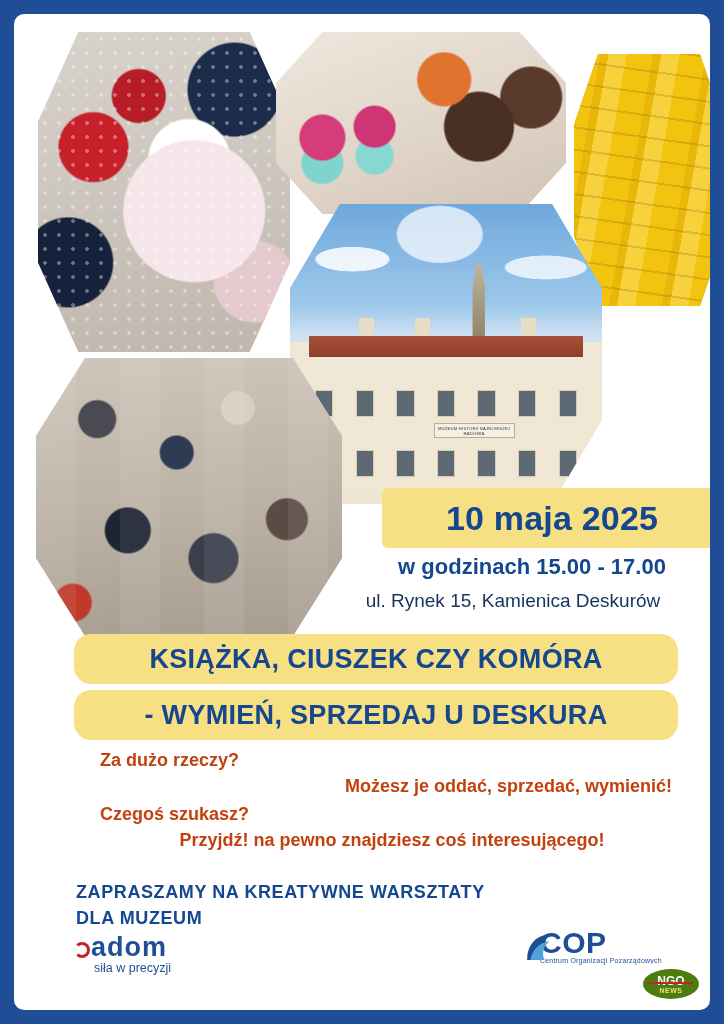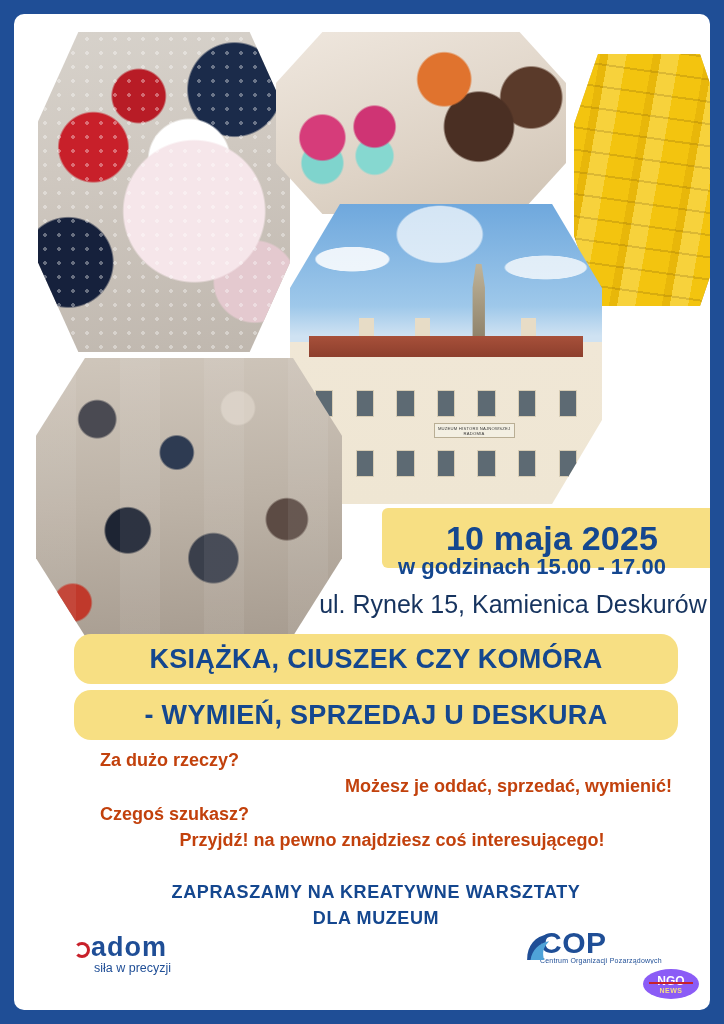--- a/index.html
+++ b/index.html
@@ -128,52 +128,52 @@
     position:absolute;inset:0;
     background:
       repeating-linear-gradient(90deg, rgba(255,255,255,.25) 0 40px, rgba(0,0,0,0) 40px 84px);
     opacity:.28;
   }
 
   
   .date-badge{
     position:absolute;left:368px;top:474px;width:340px;height:60px;
     background:#f7df83;border-radius:6px;
-    display:flex;align-items:center;justify-content:center;margin-top:20px;
+    display:flex;align-items:center;justify-content:center;
   }
   .date-badge .txt{
     color:#14478f;font-weight:bold;font-size:34px;letter-spacing:.2px;
   }
   .time-line{
     position:absolute;left:338px;top:540px;width:360px;text-align:center;
     color:#14478f;font-weight:bold;font-size:22px;
   }
   .addr-line{
     position:absolute;left:300px;top:576px;width:398px;text-align:center;
-    color:#16335e;font-size:25px;
+    color:#16335e;font-size:19px;
   }
   .headline{
     position:absolute;left:60px;width:604px;height:50px;
     background:#f7df83;border-radius:17px;
     display:flex;align-items:center;justify-content:center;
     color:#14478f;font-weight:bold;font-size:27px;letter-spacing:.3px;
   }
   #headline1{top:620px;}
   #headline2{top:676px;}
 
   .body-text{
     position:absolute;left:86px;width:584px;color:#c2410c;font-weight:bold;font-size:18px;
   }
   #bt1{top:736px;text-align:left;}
   #bt2{top:762px;text-align:right;padding-right:12px;width:572px;}
   #bt3{top:790px;text-align:left;}
   #bt4{top:816px;text-align:center;}
 
   .invite{
-    position:absolute;left:62px;width:600px;text-align:center;
+    position:absolute;left:62px;width:600px;
     color:#14478f;font-weight:bold;font-size:18px;letter-spacing:.6px;
   }
   #inv1{top:868px;}
   #inv2{top:894px;}
 
   
   .logo-radom{position:absolute;left:60px;top:918px;width:180px;height:50px;}
   .radom-word{color:#1f4e96;font-weight:bold;font-size:27px;letter-spacing:1px;}
   .radom-sub{color:#1f4e96;font-size:12.5px;margin-top:-2px;margin-left:20px;}
   .radom-r{
@@ -186,21 +186,21 @@
   .cop-mark{
     position:absolute;left:0;top:4px;width:34px;height:36px;
   }
   .ngo-badge{
     position:absolute;right:8px;bottom:6px;width:62px;height:40px;
     background:#ffffff;border-radius:4px;
     display:flex;flex-direction:column;align-items:center;justify-content:center;
   }
   .ngo-oval{
     width:56px;height:30px;border-radius:50%;
-    background:#8b5cf6;position:relative;display:flex;flex-direction:column;
+    background:#4d7c0f;position:relative;display:flex;flex-direction:column;
     align-items:center;justify-content:center;line-height:1;
   }
   .ngo-top{color:#ffffff;font-weight:bold;font-size:12px;}
   .ngo-bottom{color:#f7df83;font-weight:bold;font-size:7px;letter-spacing:.5px;}
   .ngo-bar{position:absolute;left:6px;right:6px;top:42%;height:2px;background:#c8202a;}
 </style>
 </head>
 <body>
 
 <div class="poster">

